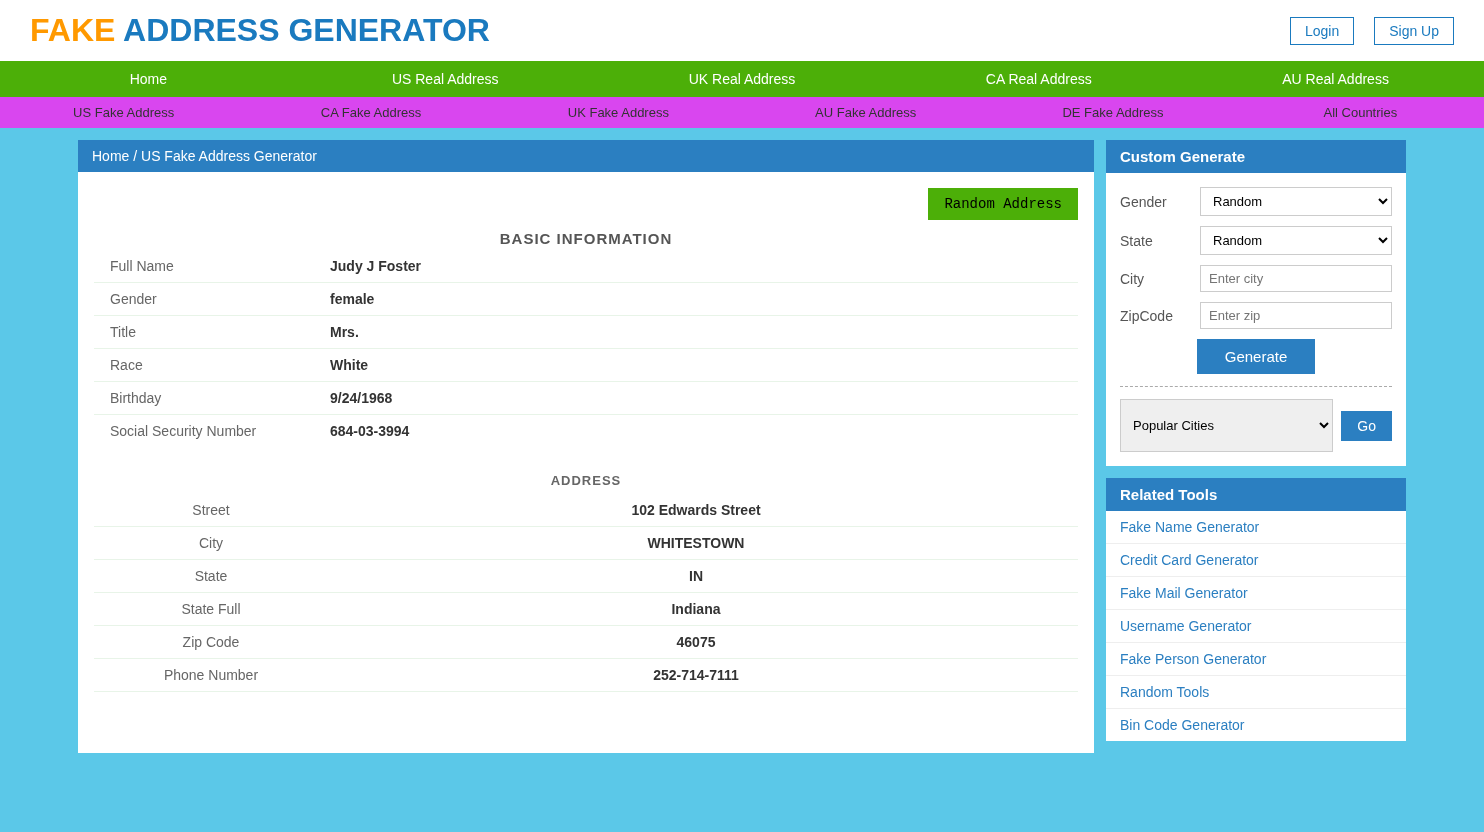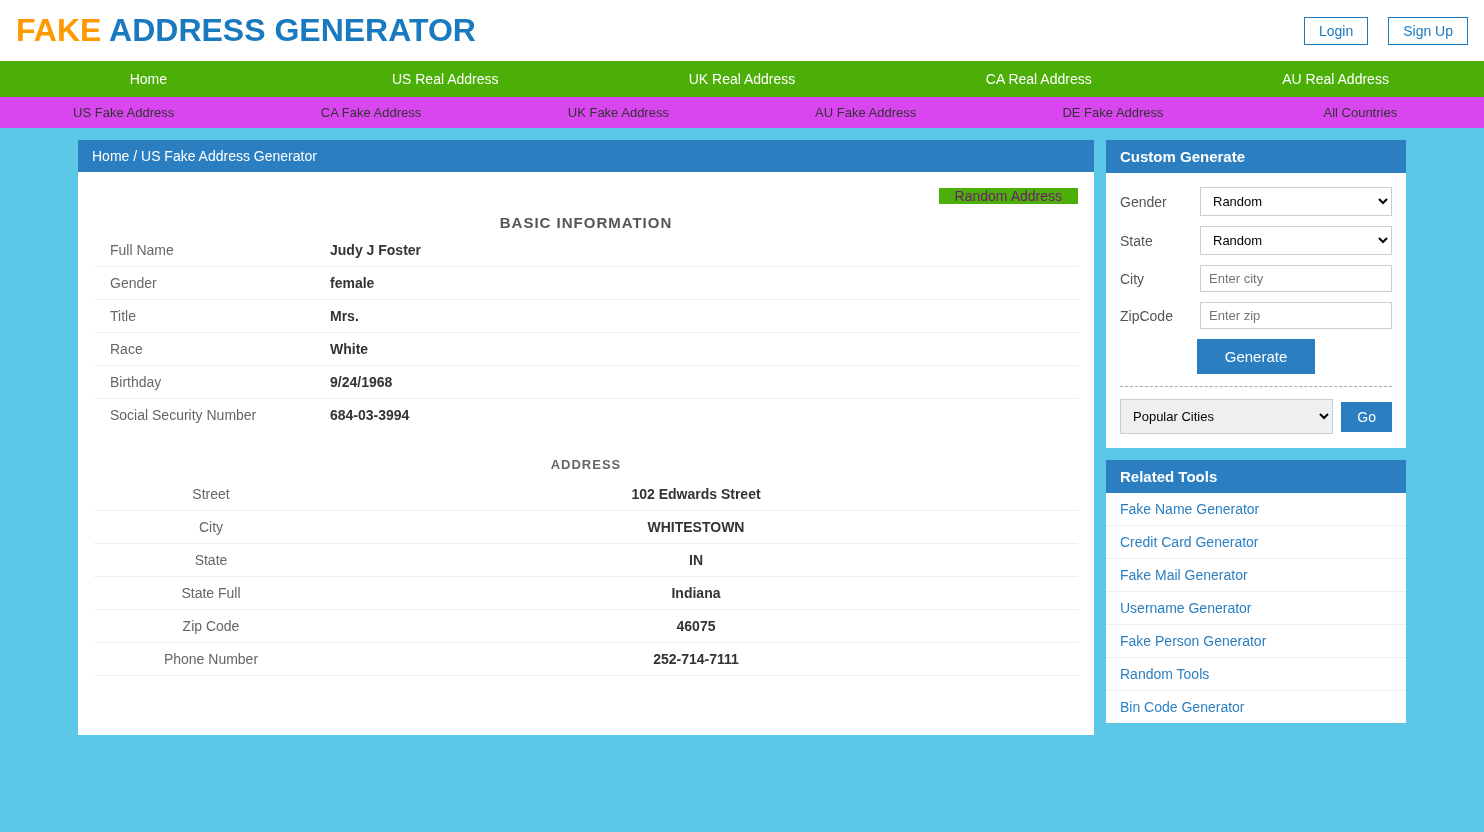--- a/index.html
+++ b/index.html
@@ -1,19 +1,19 @@
 <!DOCTYPE html>
 <html><head>
   <meta charset="utf-8">
   <style>
     * { box-sizing: border-box; margin: 0; padding: 0; }
     body { font-family: Arial, sans-serif; background: #5bc8e8; font-size: 14px; }
 
     
-    .header { background: #fff; padding: 12px 16px; display: flex; align-items: center; justify-content: space-between; }
+    .header { background: #fff; padding: 12px 30px; display: flex; align-items: center; justify-content: space-between; }
     .logo { font-size: 32px; font-weight: bold; }
     .logo-fake { color: #f90; }
     .logo-rest { color: #1a7abf; }
     .header-btns { display: flex; gap: 20px; }
     .header-btn { border: 1px solid #1a7abf; background: #fff; color: #1a7abf; padding: 5px 14px; cursor: pointer; font-size: 14px; }
 
     
     .nav-green { background: #4caf08; display: flex; }
     .nav-green a { color: #fff; text-decoration: none; padding: 10px 20px; font-size: 14px; flex: 1; text-align: center; }
 
@@ -27,21 +27,21 @@
     .content-panel { flex: 1; background: #fff; }
 
     
     .breadcrumb { background: #2b7fc1; color: #fff; padding: 8px 14px; font-size: 14px; }
     .breadcrumb a { color: #fff; text-decoration: none; }
 
     
     .content-body { padding: 16px; }
 
     
-    .btn-random-address { background: #4caf08; color: #701a75; border: none; padding: 0 16px; cursor: pointer; font-size: 14px; float: right; margin-bottom: 10px; }
+    .btn-random-address { background: #4caf08; color: #000000; border: none; padding: 8px 16px; cursor: pointer; font-size: 14px; float: right; margin-bottom: 10px; font-family: Liberation Mono, monospace; }
 
     
     .section-title { text-align: center; font-weight: bold; font-size: 15px; color: #555; margin-bottom: 3px; letter-spacing: 1px; }
     .info-table { width: 100%; border-collapse: collapse; }
     .info-table tr { border-bottom: 1px solid #e8f4e8; }
     .info-table tr:last-child { border-bottom: none; }
     .info-table td { padding: 8px 16px; }
     .info-table td:first-child { color: #666; width: 220px; }
     .info-table td:last-child { font-weight: bold; color: #333; }
 
@@ -66,21 +66,21 @@
     .form-label { width: 80px; color: #555; font-size: 14px; }
     .form-control { flex: 1; }
     .form-control select { width: 100%; padding: 5px 8px; border: 1px solid #ccc; font-size: 13px; background: #fff; }
     .form-control input { width: 100%; padding: 5px 8px; border: 1px solid #ccc; font-size: 13px; color: #999; }
 
     .btn-generate { background: #2b7fc1; color: #fff; border: none; padding: 9px 28px; font-size: 15px; cursor: pointer; display: block; margin: 10px auto; }
 
     .divider { border-top: 1px dashed #aaa; margin: 12px 0; }
 
     .popular-cities-row { display: flex; gap: 8px; align-items: center; }
-    .popular-cities-row select { flex: 1; padding: 8px 8px; border: 1px solid #ccc; font-size: 13px; }
+    .popular-cities-row select { flex: 1; padding: 17px 8px; border: 1px solid #ccc; font-size: 13px; }
     .btn-go { background: #2b7fc1; color: #fff; border: none; padding: 7px 16px; font-size: 14px; cursor: pointer; }
 
     
     .related-tools-list { list-style: none; }
     .related-tools-list li { border-bottom: 1px solid #eee; }
     .related-tools-list li:last-child { border-bottom: none; }
     .related-tools-list li a { display: block; padding: 8px 14px; color: #2b7fc1; text-decoration: none; font-size: 14px; }
 
     .clearfix::after { content: ''; display: table; clear: both; }
   </style>

